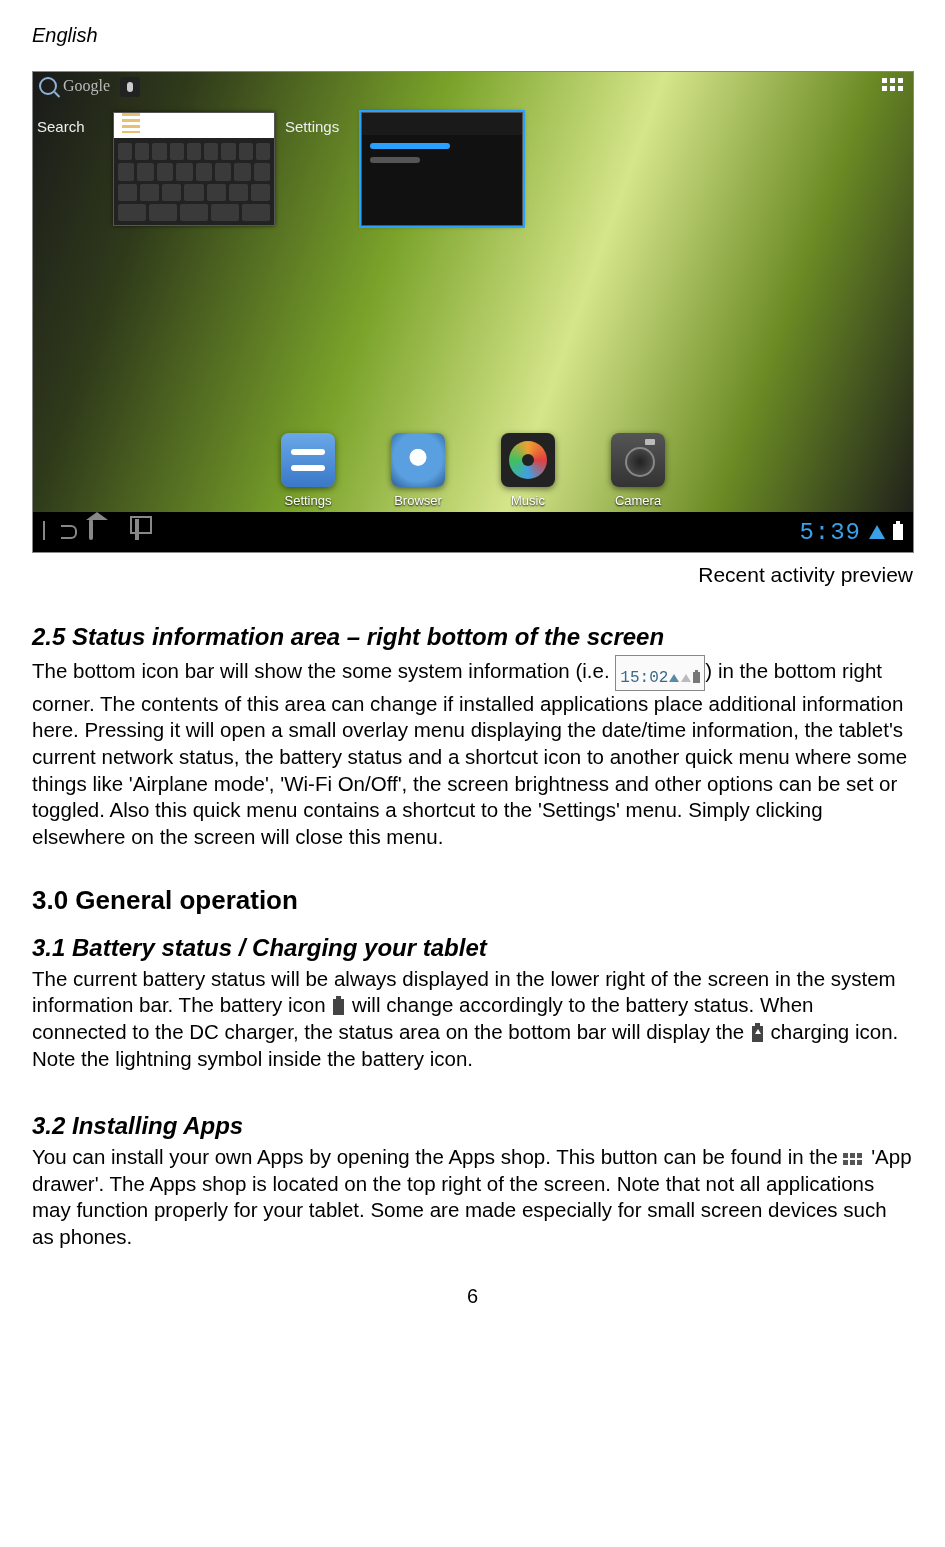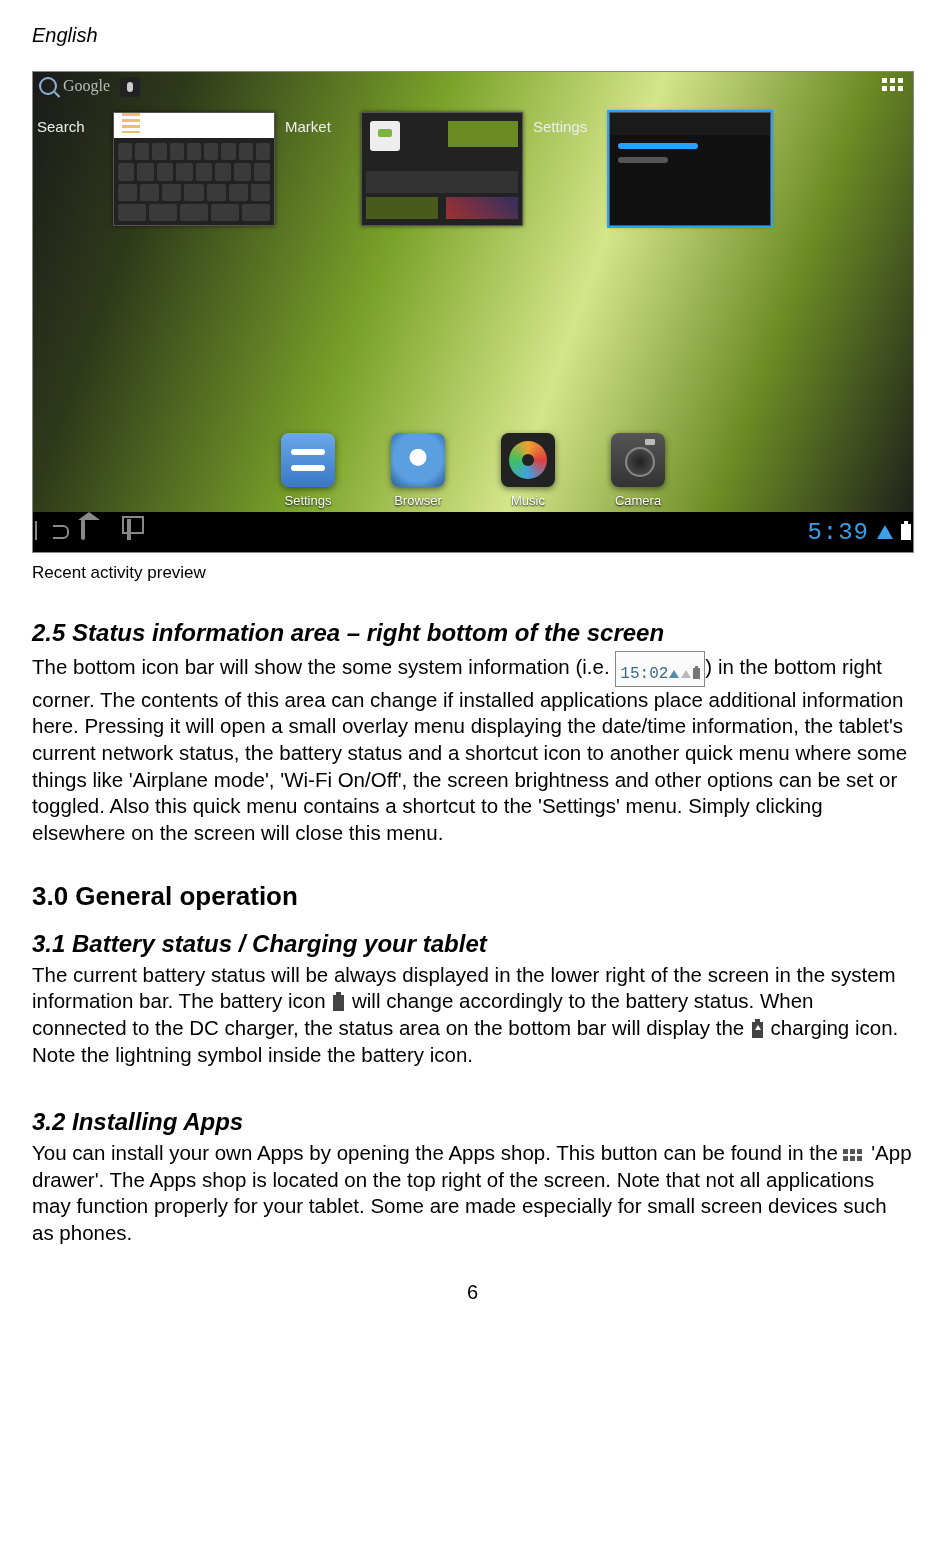--- a/index.html
+++ b/index.html
@@ -80,36 +80,36 @@
   .icon-settings::before{top:16px;}
   .icon-settings::after{top:32px;}
   .icon-browser{background:radial-gradient(circle at 50% 45%, #fff 0 20%, #5aa0e0 22% 60%, #2a5a90 100%);}
   .icon-music{background:#222;}
   .icon-music::before{content:"";position:absolute;inset:8px;border-radius:50%;background:conic-gradient(#f0a030,#e04040,#40a0e0,#40c060,#f0a030);}
   .icon-music::after{content:"";position:absolute;top:50%;left:50%;width:12px;height:12px;margin:-6px;border-radius:50%;background:#222;}
   .icon-camera{background:linear-gradient(#555,#333);}
   .icon-camera::before{content:"";position:absolute;top:14px;left:14px;width:26px;height:26px;border-radius:50%;background:radial-gradient(#222,#555);border:2px solid #888;}
   .icon-camera::after{content:"";position:absolute;top:6px;right:10px;width:10px;height:6px;background:#bbb;border-radius:1px;}
   .navbar {
-    position:absolute;left:0;right:0;bottom:0;height:40px;background:#000;display:flex;align-items:center;justify-content:space-between;padding:0 2px;
+    position:absolute;left:0;right:0;bottom:0;height:40px;background:#000;display:flex;align-items:center;justify-content:space-between;padding:0 10px;
   }
   .nav-left{display:flex;gap:24px;align-items:center;}
   .nav-btn{width:22px;height:22px;position:relative;}
   .nav-back{border-left:2px solid #888;border-bottom:2px solid #888;transform:rotate(45deg);width:12px;height:12px;}
   .nav-back-wrap::after{content:"";position:absolute;right:-12px;top:4px;width:14px;height:10px;border:2px solid #888;border-left:none;border-radius:0 6px 6px 0;}
   .nav-home{border:2px solid #888;border-radius:2px;width:16px;height:14px;}
   .nav-home::before{content:"";position:absolute;top:-9px;left:-3px;width:0;height:0;border-left:11px solid transparent;border-right:11px solid transparent;border-bottom:8px solid #888;}
   .nav-recent{width:18px;height:14px;border:2px solid #888;}
   .nav-recent::before{content:"";position:absolute;top:-5px;left:-5px;width:18px;height:14px;border:2px solid #888;}
   .nav-right{display:flex;align-items:center;gap:8px;}
   .clock{font-family:"Courier New",monospace;font-size:24px;color:#3aa0e8;letter-spacing:1px;}
   .wifi{width:0;height:0;border-left:8px solid transparent;border-right:8px solid transparent;border-bottom:14px solid #3aa0e8;transform:rotate(0deg);}
   .batt{width:10px;height:16px;background:#fff;position:relative;}
   .batt::before{content:"";position:absolute;top:-3px;left:3px;width:4px;height:3px;background:#fff;}
-  .caption{text-align:left;font-size:17px;margin:10px 0 36px;}
+  .caption{text-align:right;font-size:21px;margin:10px 0 36px;}
   h2.section-italic {
     font-style: italic; font-weight: bold; font-size: 24px; margin: 0 0 4px;
   }
   h2.section-bold { font-weight:bold; font-size:26px; margin: 34px 0 18px; }
   p.body {
     font-size: 20.5px; line-height: 1.3; margin: 0 0 30px;
   }
   p.body.tight { margin-bottom: 40px; }
   .inline-status {
     display:inline-block; border:1px solid #888; padding:12px 4px 1px; font-family:"Courier New",monospace;
@@ -193,30 +193,20 @@
               <span></span>
               <span></span>
               <span></span>
               <span></span>
               <span></span>
             </div>
           </div>
       </div>
     </div>
     <div class="recent-row">
-      <div class="recent-label">Market</div>
-      <div class="thumb market">
-        <div class="bag"></div>
-          <div class="tile1"></div>
-          <div class="tile2"></div>
-          <div class="tile3"></div>
-          <div class="tile4"></div>
-      </div>
-    </div>
-    <div class="recent-row">
       <div class="recent-label">Settings</div>
       <div class="thumb settings">
         <div class="hdr"></div>
           <div class="bar"></div>
           <div class="bar2"></div>
       </div>
     </div>
   </div>
 
   <div class="dock">

